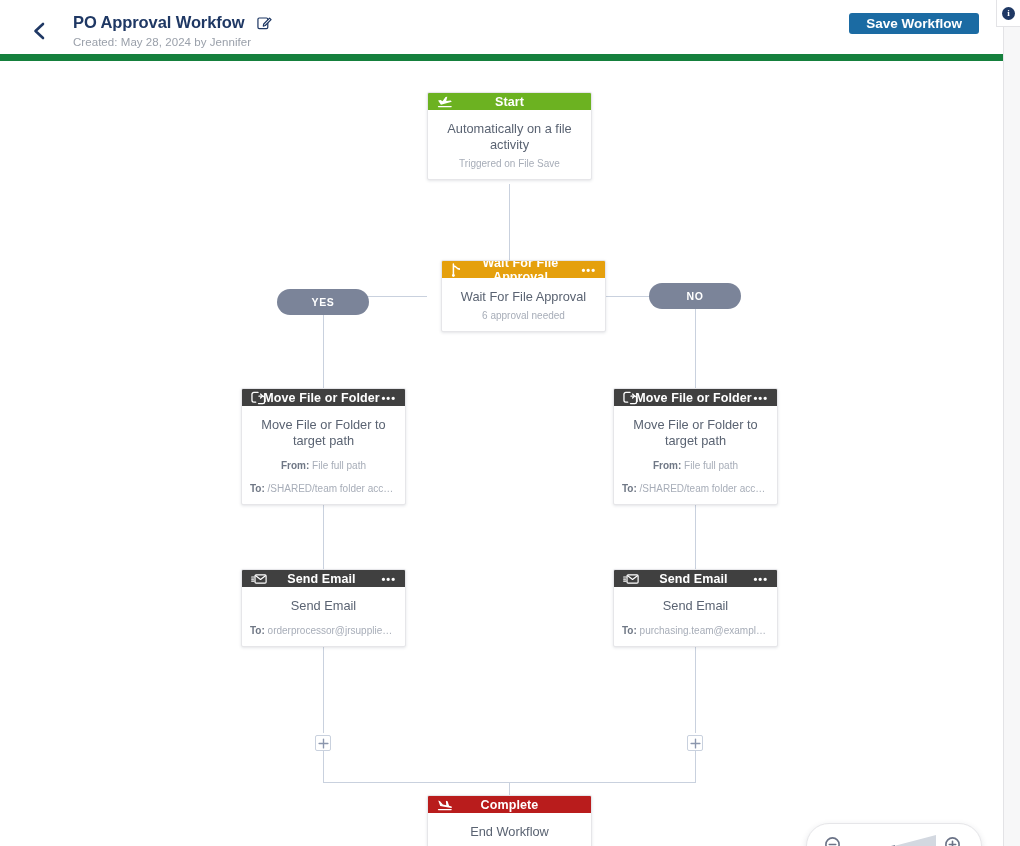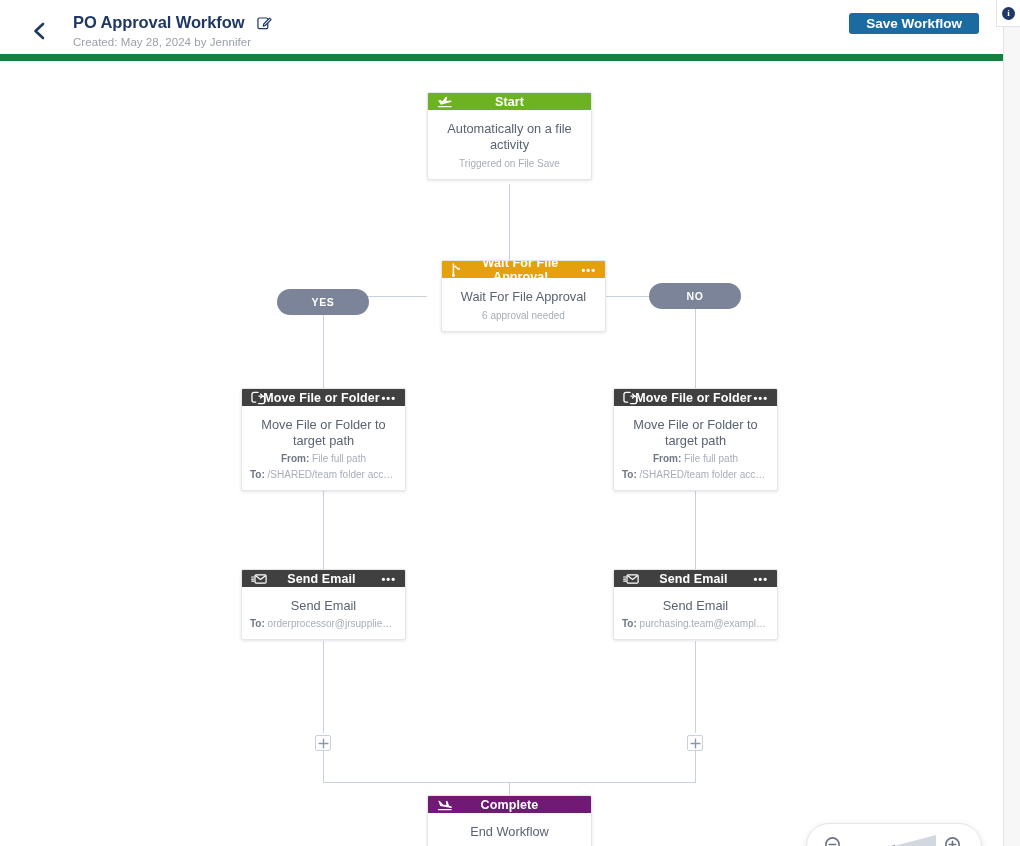--- a/index.html
+++ b/index.html
@@ -75,26 +75,26 @@
   .node-head {
     height:17px; display:flex; align-items:center;
     color:#fff; font-size:12.5px; font-weight:bold; position:relative;
   }
   .node-head .hicon { position:absolute; left:9px; top:50%; transform:translateY(-50%); display:flex; }
   .node-head .htitle { flex:1; text-align:center; padding:0 14px; letter-spacing:0.1px; }
   .node-head .hdots { position:absolute; right:9px; top:50%; transform:translateY(-50%); letter-spacing:1px; font-size:11px; cursor:pointer; }
   .head-green { background:#6cb221; }
   .head-orange { background:#e5a00d; }
   .head-blue { background:#404040; }
-  .head-gray { background:#701a75; }
+  .head-gray { background:#b91c1c; }
 
   .node-body { padding:11px 8px 9px 8px; text-align:center; }
   .body-main { font-size:12.8px; color:#5a6372; line-height:16px; }
   .body-sub { font-size:10px; color:#a7adb8; margin-top:4px; line-height:13px; }
-  .body-kv { font-size:10px; color:#a7adb8; margin-top:3px; line-height:13px;
+  .body-kv { font-size:10px; color:#a7adb8; margin-top:10px; line-height:13px;
              white-space:nowrap; overflow:hidden; text-overflow:ellipsis; }
   .body-kv b { color:#6f7785; }
 
   
   .pill {
     position:absolute; width:92px; height:26px; border-radius:13px;
     background:#7b8499; color:#fff; font-size:10.5px; font-weight:bold;
     display:flex; align-items:center; justify-content:center; letter-spacing:0.6px;
   }
 

